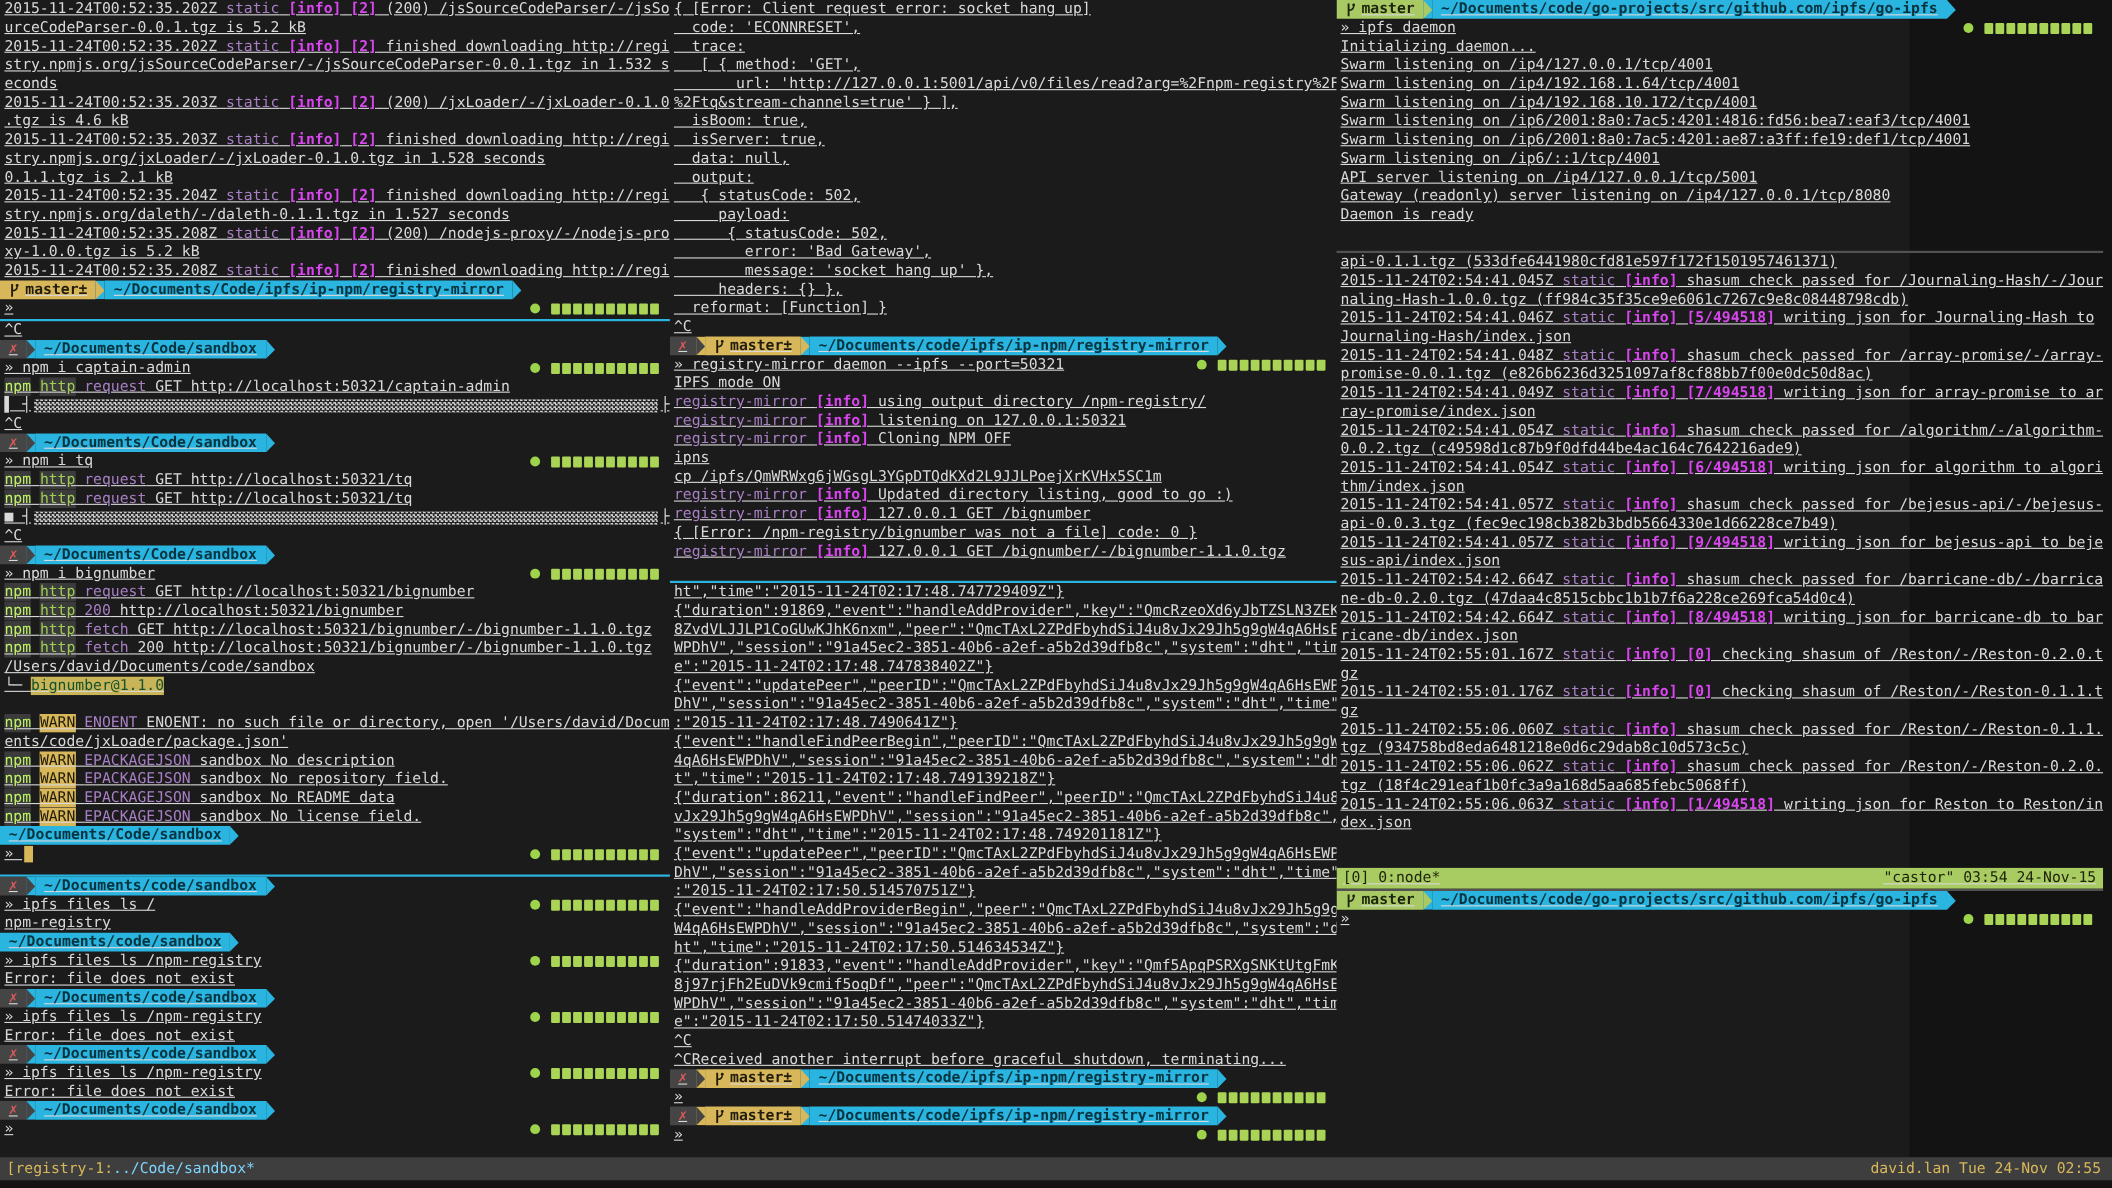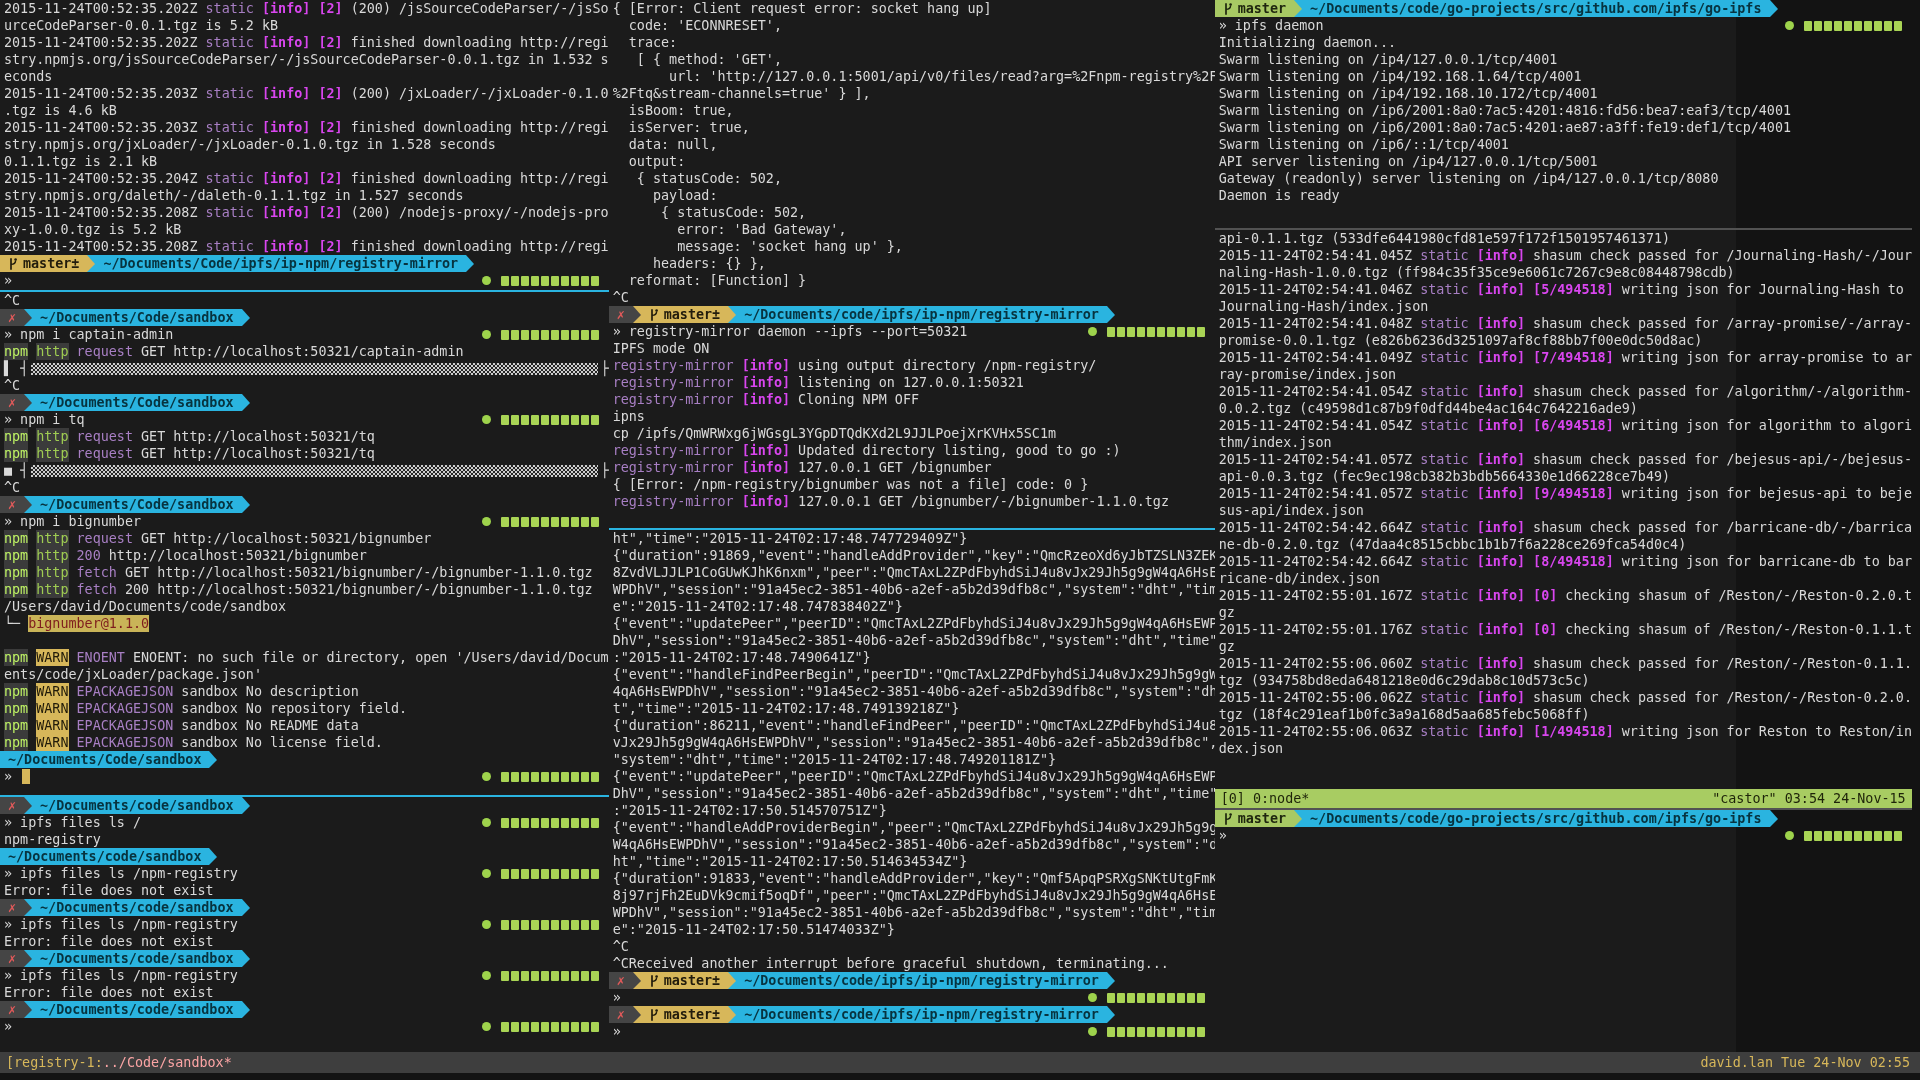--- a/index.html
+++ b/index.html
@@ -1,21 +1,21 @@
 <!DOCTYPE html>
 <html><head>
 <meta charset="utf-8">
 <style>
   html,body{margin:0;padding:0;}
   body{
     width:1920px;height:1080px;overflow:hidden;background:#131313;
     font-family:"DejaVu Sans Mono","Liberation Mono",monospace;
     font-size:13.4px;color:#d9d9d9;
   }
-  .term{display:flex;width:1736px;height:1052px;background:#1b1b1b;}
+  .term{display:flex;width:1736px;height:1052px;background:#1b1b1b;text-decoration:underline;}
   .col{display:flex;flex-direction:column;}
   .col-left{width:613px;}
   .col-mid{width:606px;}
   .col-right{width:697px;}
   .vsep{width:2px;height:1052px;background:#525252;}
   .hsep{height:2px;flex:none;}
   .hsep-active{background:#2ab4e0;}
   .hsep-inactive{background:#525252;}
   .pane{overflow:hidden;position:relative;flex:none;display:flex;flex-direction:column;}
   .h-l1{height:290px}.h-l2{height:503px}.h-l3{height:255px}
@@ -23,39 +23,39 @@
   .h-r1{height:228px}.h-r2{height:578px}.h-r3{height:242px}
   .lines{display:flex;flex-direction:column;}
   .line{height:17px;line-height:17px;white-space:pre;display:flex;align-items:center;overflow:hidden;padding-left:4px;flex:none;}
   .line .txt{white-space:pre;}
   
   .c-p{color:#a87fc4;}
   .c-b{color:#d946ef;font-weight:bold;}
   .c-n{background:#3b3b3b;color:#bef264;}
   .c-h{background:#3b3b3b;color:#9fcc52;}
   .c-w{background:#d7b75a;color:#201a09;text-align:center;}
-  .c-k{background:#c9b458;color:#7f1d1d;}
+  .c-k{background:#c9b458;color:#14532d;}
   
   .prompt{padding-left:0;}
   .seg{display:flex;align-items:center;height:17px;padding:14px 8px;font-weight:bold;gap:5px;flex:none;}
   .arrow{width:0;height:0;border-top:9px solid transparent;border-bottom:8px solid transparent;border-left:8px solid transparent;flex:none;}
   
   .ind{margin-left:auto;margin-right:10px;display:flex;align-items:center;flex:none;}
   .ind .dot{width:9px;height:9px;border-radius:50%;background:#9ed34c;margin-right:8px;}
   .ind .blk{width:8px;height:10px;background:#a9d455;border-radius:1px;margin-left:2px;}
   
   .checker{flex:1;height:12px;margin:0 3px;background:conic-gradient(#cdcdcd 25%,#242424 0 50%,#cdcdcd 0 75%,#242424 0);background-size:4px 4px;}
   
   .cur{display:inline-block;width:8px;height:15px;background:#d7b75a;margin-left:2px;}
   
   .inner-status{margin-top:auto;height:19px;background:#a8cc62;color:#1e2309;display:flex;align-items:center;justify-content:space-between;padding:0 6px;flex:none;}
   
   .statusbar{height:21px;background:#3e3e3e;display:flex;align-items:center;padding:0 6px;}
   .sb-session{color:#d7b75a;}
-  .sb-window{color:#fca5a5;}
+  .sb-window{color:#7dd3fc;}
   .sb-right{margin-left:auto;color:#d7b75a;padding-right:4px;}
 </style>
 </head>
 <body>
 
 <div class="term">
   <div class="col col-left">
     <div class="pane h-l1">
         <div class="lines">
           <div class="line"><span class="txt">2015-11-24T00:52:35.202Z </span><span class="txt c-p">static</span><span class="txt"> </span><span class="txt c-b">[info]</span><span class="txt"> </span><span class="txt c-b">[2]</span><span class="txt"> (200) /jsSourceCodeParser/-/jsSo</span></div>

